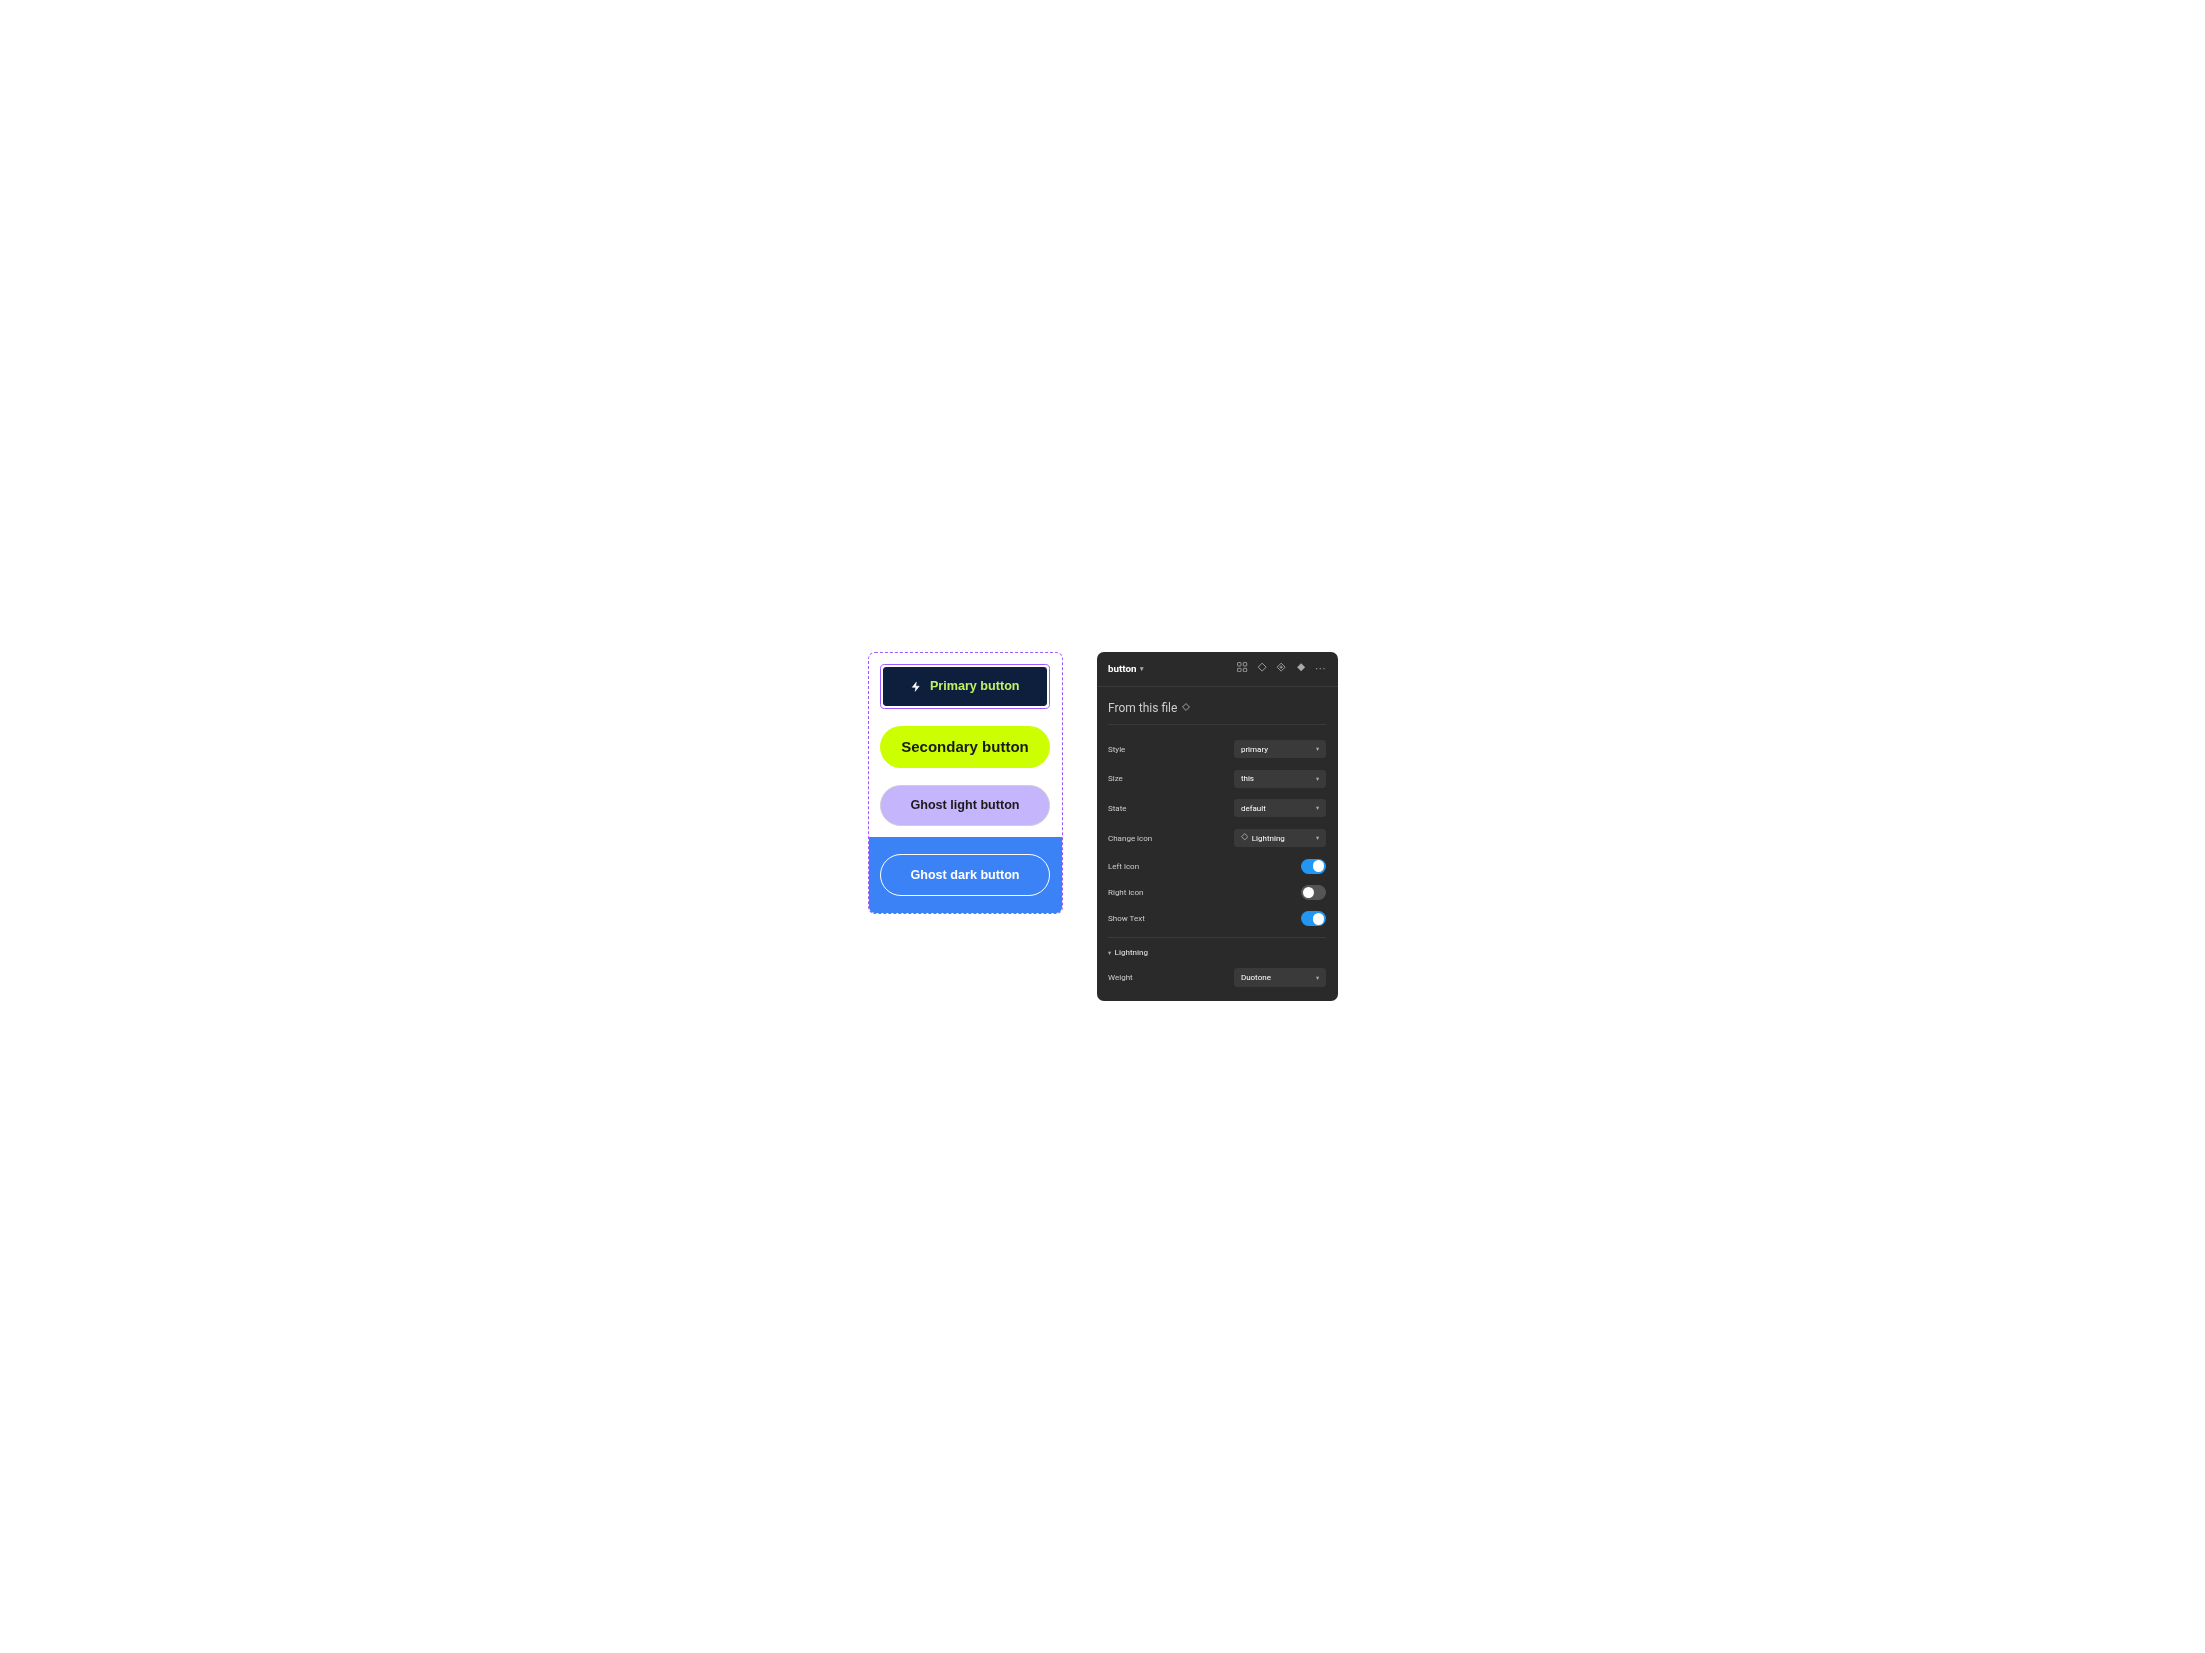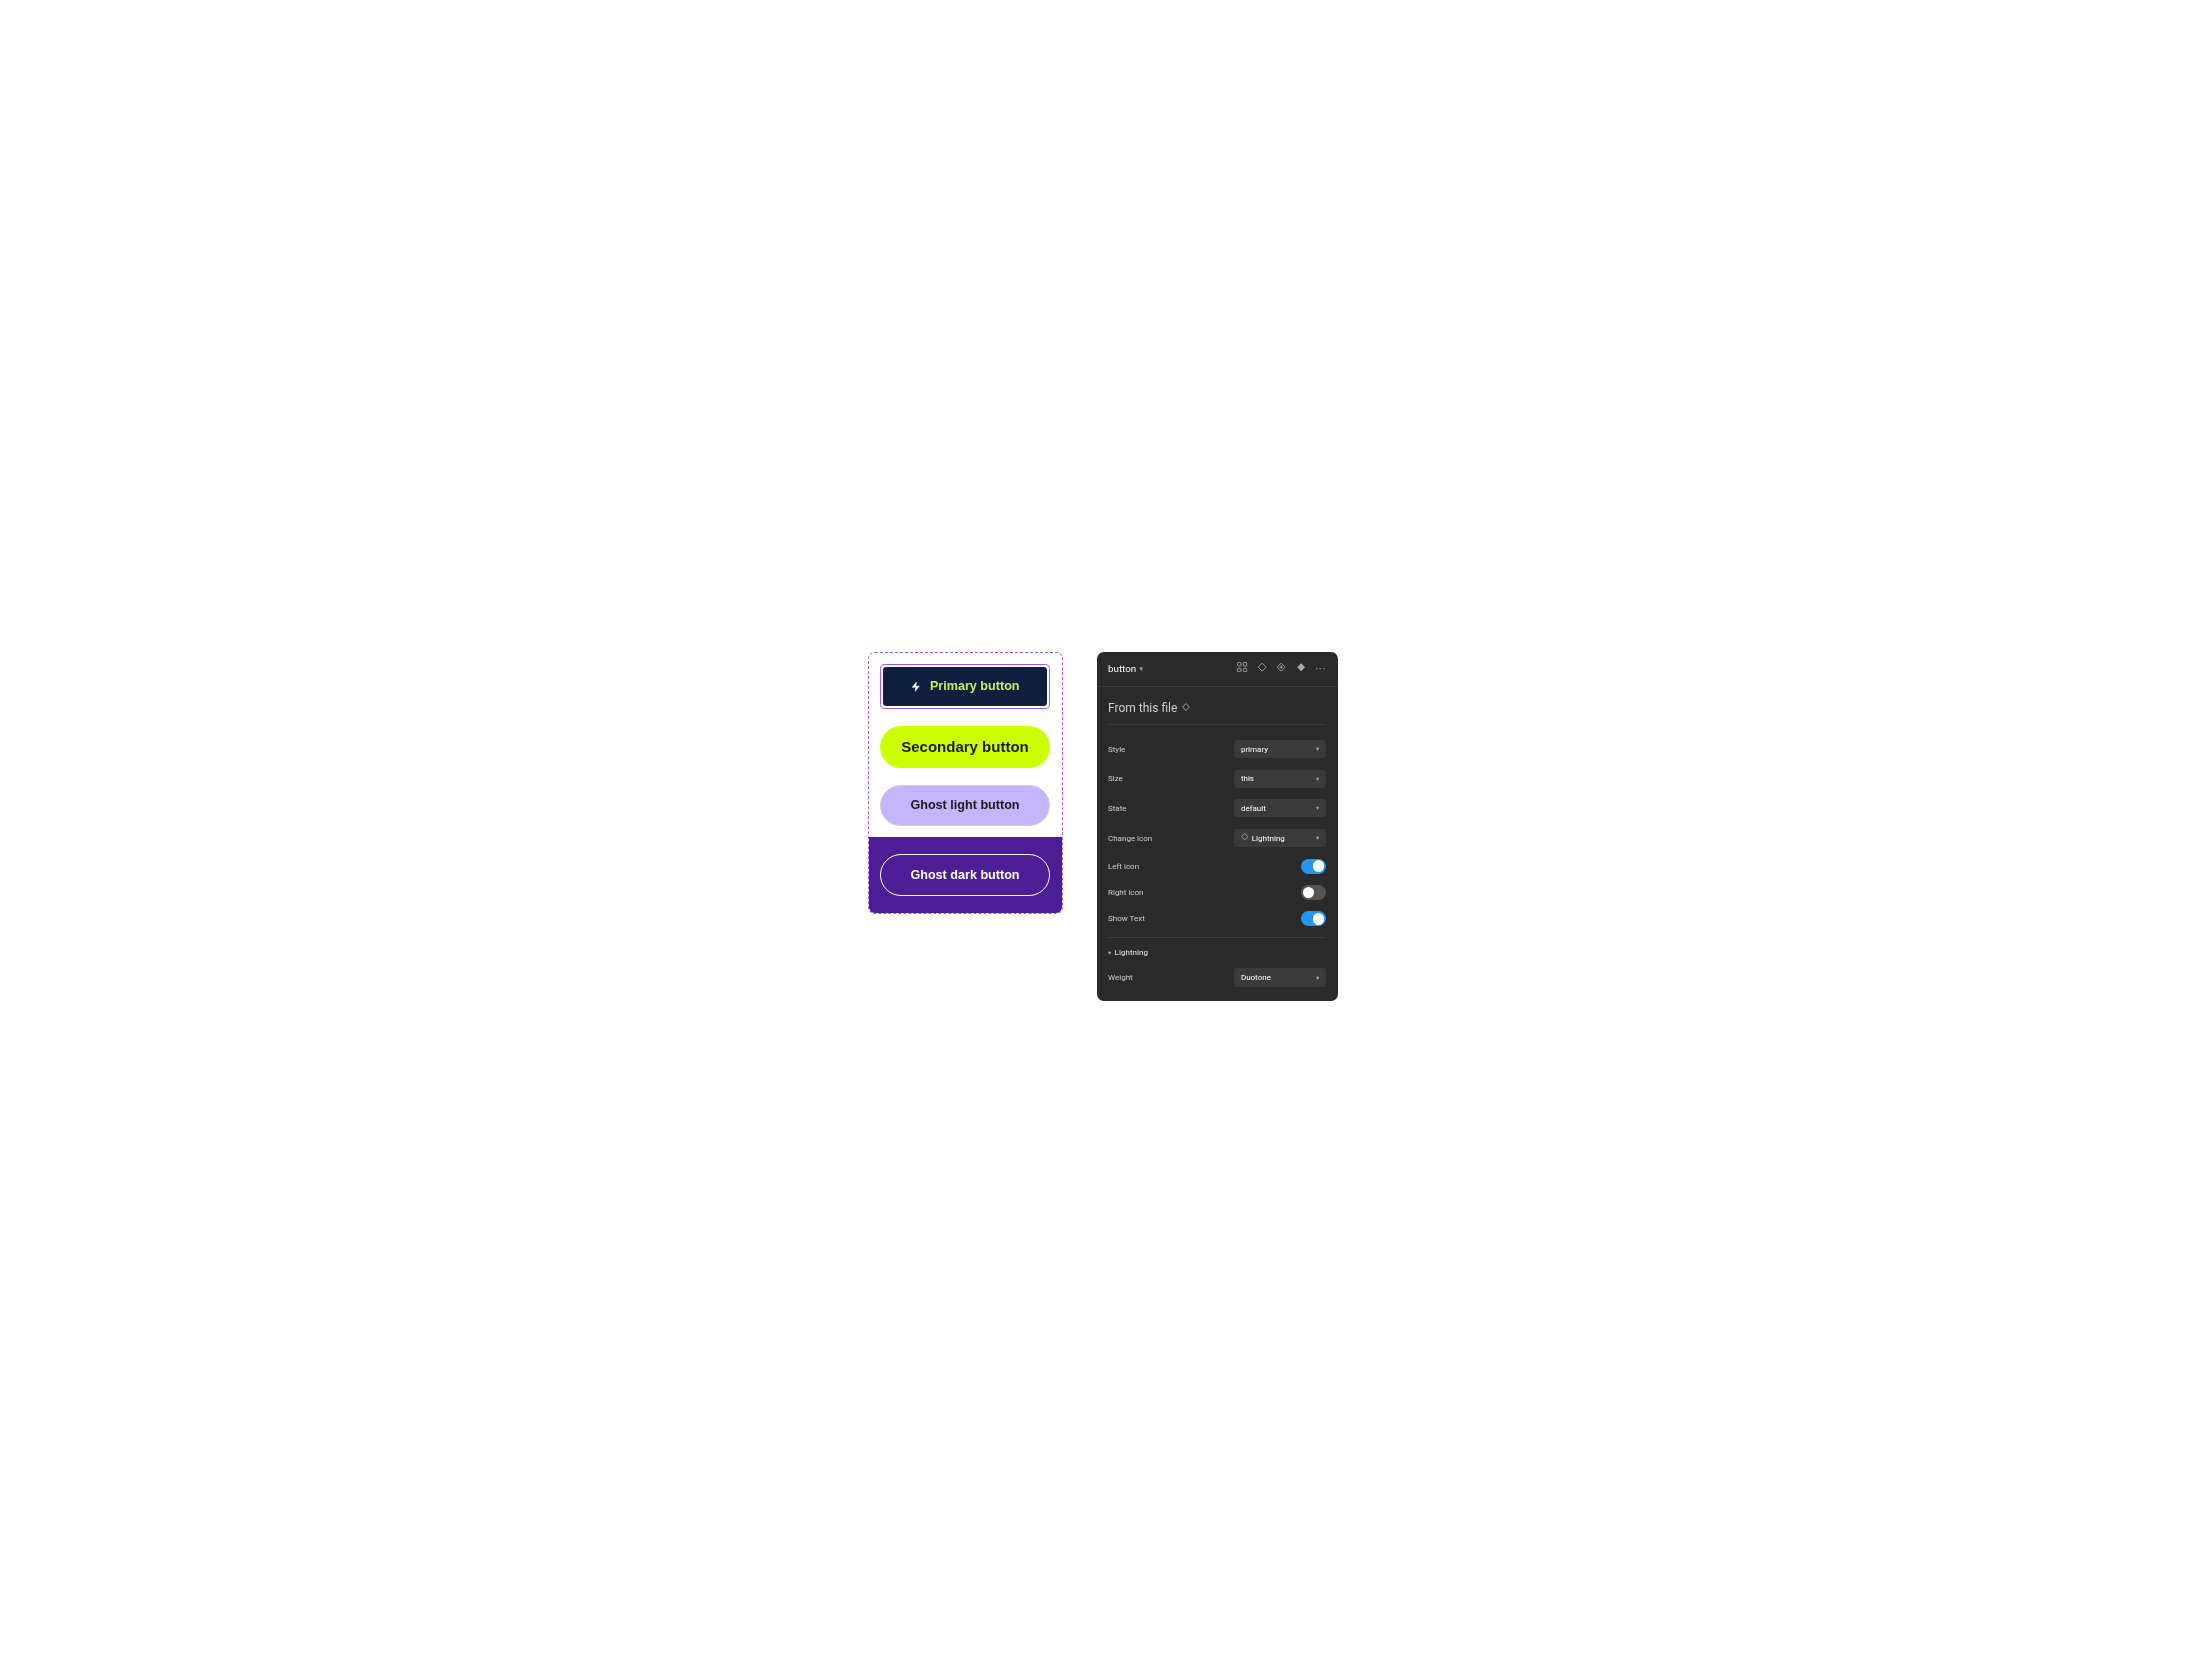--- a/index.html
+++ b/index.html
@@ -78,21 +78,21 @@
       border-radius: 29px;
       padding: 12.6px 18.4px;
       font-size: 12.6px;
       font-weight: 600;
       cursor: pointer;
       width: 100%;
       margin-bottom: 0;
       text-align: center;
     }
     .dark-section {
-      background-color: #4c1d95;
+      background-color: #3b82f6;
       border-radius: 0 0 5.7px 5.7px;
       padding: 17px 11.5px;
       margin: 11.5px -11.5px -11.5px -11.5px;
     }
     .ghost-dark-btn {
       background-color: transparent;
       color: #ffffff;
       border: 1.1px solid #ffffff;
       border-radius: 29px;
       padding: 12.6px 18.4px;
@@ -116,21 +116,21 @@
       justify-content: space-between;
       padding: 10.3px 11.5px;
       border-bottom: 0.6px solid #3a3a3a;
     }
     .panel-title {
       display: flex;
       align-items: center;
       gap: 3.4px;
       color: #ffffff;
       font-size: 9.8px;
-      font-weight: 400;
+      font-weight: 700;
     }
     .panel-title-chevron {
       color: #aaa;
       font-size: 6.9px;
     }
     .panel-icons {
       display: flex;
       gap: 9.2px;
       align-items: center;
     }

